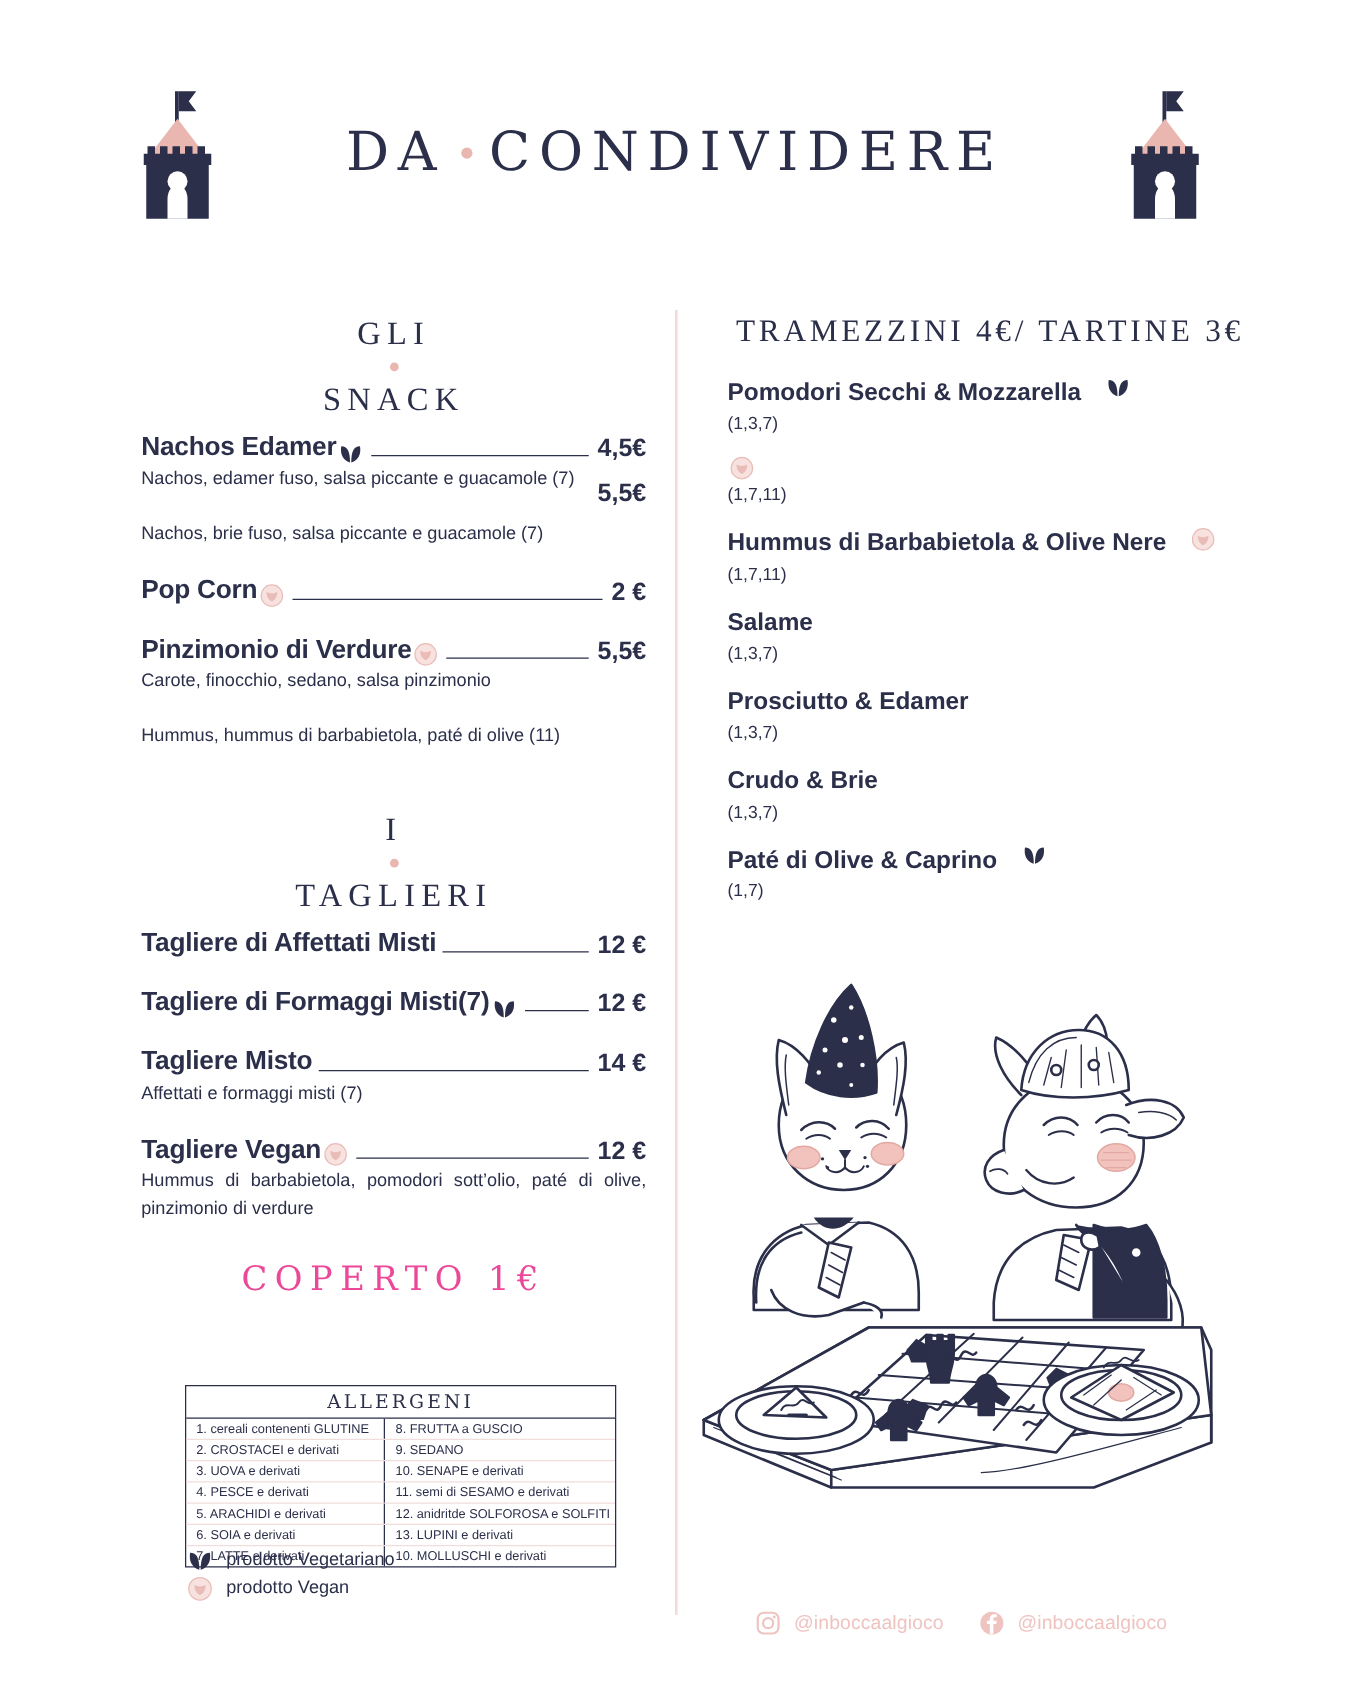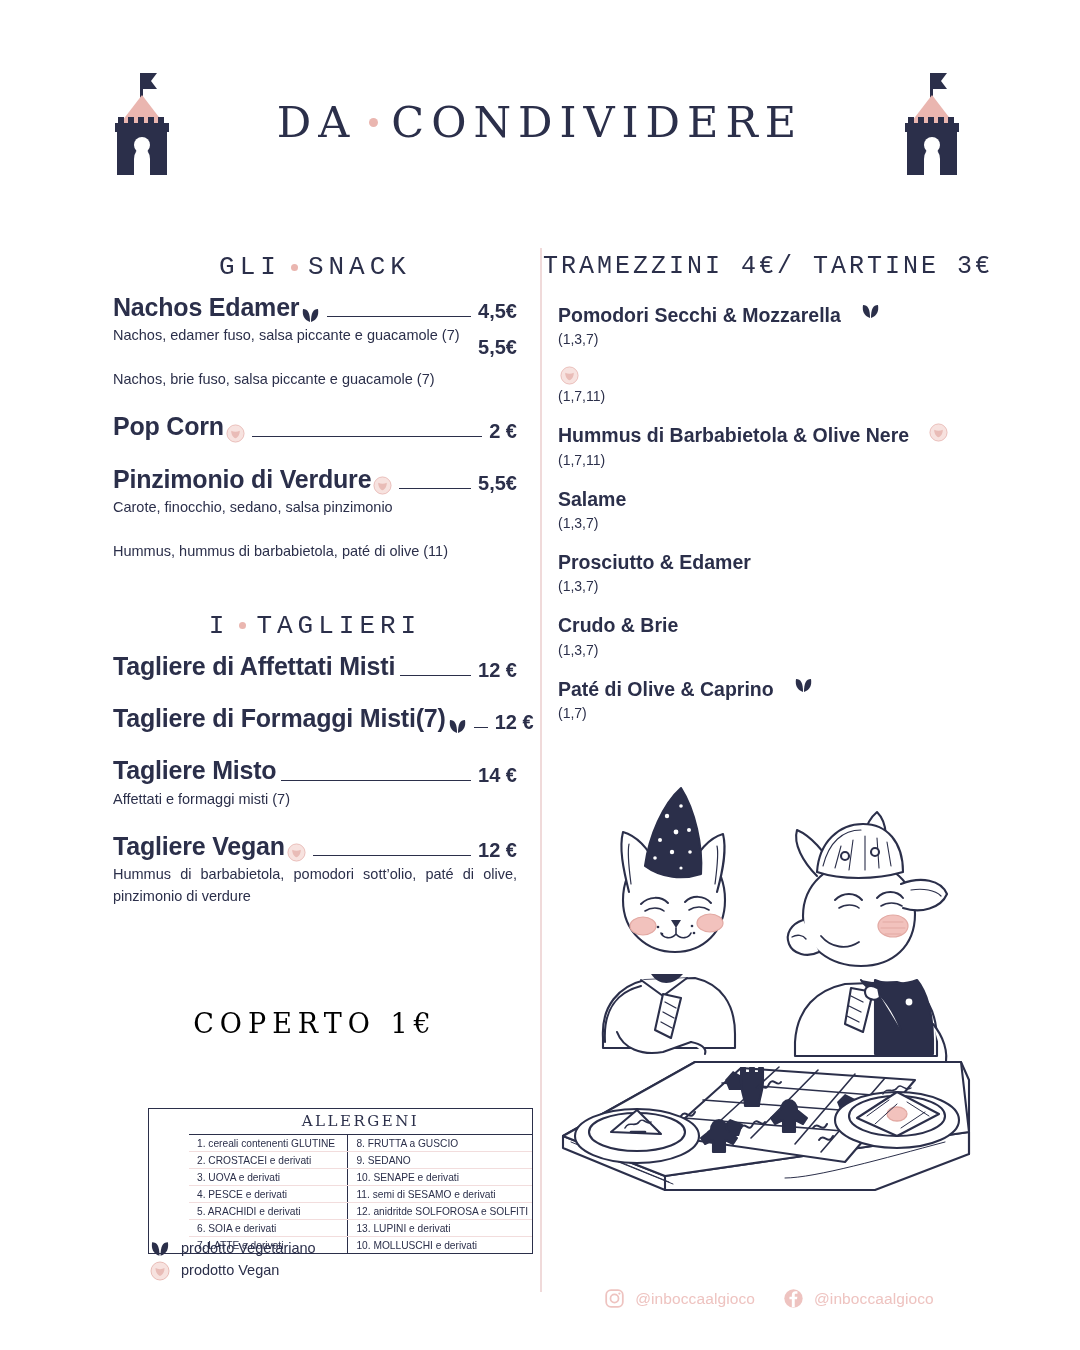--- a/index.html
+++ b/index.html
@@ -32,39 +32,40 @@
   .rook{width:92px;height:110px;display:block;}
 
   
   .divider{
     position:absolute;left:540px;top:248px;width:2px;height:1044px;
     background:#f0dada;
   }
 
   
   .col-left{position:absolute;left:113px;top:252px;width:404px;}
-  .col-right{position:absolute;left:558px;top:252px;width:420px;}
+  .col-right{position:absolute;left:582px;top:252px;width:420px;}
 
   .sec-title{
-    font-family:Liberation Mono, monospace;
+    font-family:Liberation Serif, serif;
     font-size:26px;letter-spacing:5px;font-weight:400;
     color:#2b2f4a;text-align:center;margin:0 0 10px 0;
     display:flex;align-items:center;justify-content:center;gap:8px;
     white-space:nowrap;
+    flex-direction:column;
   }
   .sec-title .brand-dot{width:7px;height:7px;}
   .sec-title.right{font-size:25px;letter-spacing:3px;}
 
   
   .item{margin-bottom:7px;position:relative;}
   .item-line{
     display:flex;align-items:flex-end;width:100%;
   }
   .item-name{
-    font-size:25px;font-weight:bold;letter-spacing:-.2px;
+    font-size:21px;font-weight:bold;letter-spacing:-.2px;
     white-space:nowrap;color:#2b2f4a;line-height:1.25;
   }
   .leader{
     flex:1 1 auto;border-bottom:1.6px solid #2b2f4a;
     margin:0 7px 6px 5px;min-width:14px;
   }
   .item-price{
     font-size:20px;font-weight:bold;white-space:nowrap;color:#2b2f4a;
   }
   .item-price.raised{
@@ -88,27 +89,27 @@
     font-size:19.5px;font-weight:bold;color:#2b2f4a;line-height:1.3;
     display:flex;gap:18px;flex-wrap:wrap;
   }
   .t-alg{font-size:14px;color:#2b2f4a;margin-top:3px;}
 
   
   .coperto{
     position:absolute;left:113px;top:1008px;width:404px;
     text-align:center;
     font-family:"DejaVu Serif", serif;
-    font-size:27px;letter-spacing:6px;color:#000000;
+    font-size:27px;letter-spacing:6px;color:#ec4899;
   }
 
   
   .alg-wrap{
     position:absolute;left:148px;top:1108px;width:343px;
-    border:1.5px solid #2b2f4a;background:#fff;padding-left:40px;
+    border:1.5px solid #2b2f4a;background:#fff;
   }
   .alg-head{
     font-family:"DejaVu Serif", serif;
     text-align:center;font-size:15px;letter-spacing:2.5px;
     padding:3px 0 4px;border-bottom:1.5px solid #2b2f4a;color:#2b2f4a;
   }
   table.alg{border-collapse:collapse;width:100%;}
   table.alg td{
     font-size:10.2px;color:#2b2f4a;
     padding:2.5px 4px 2.5px 8px;

